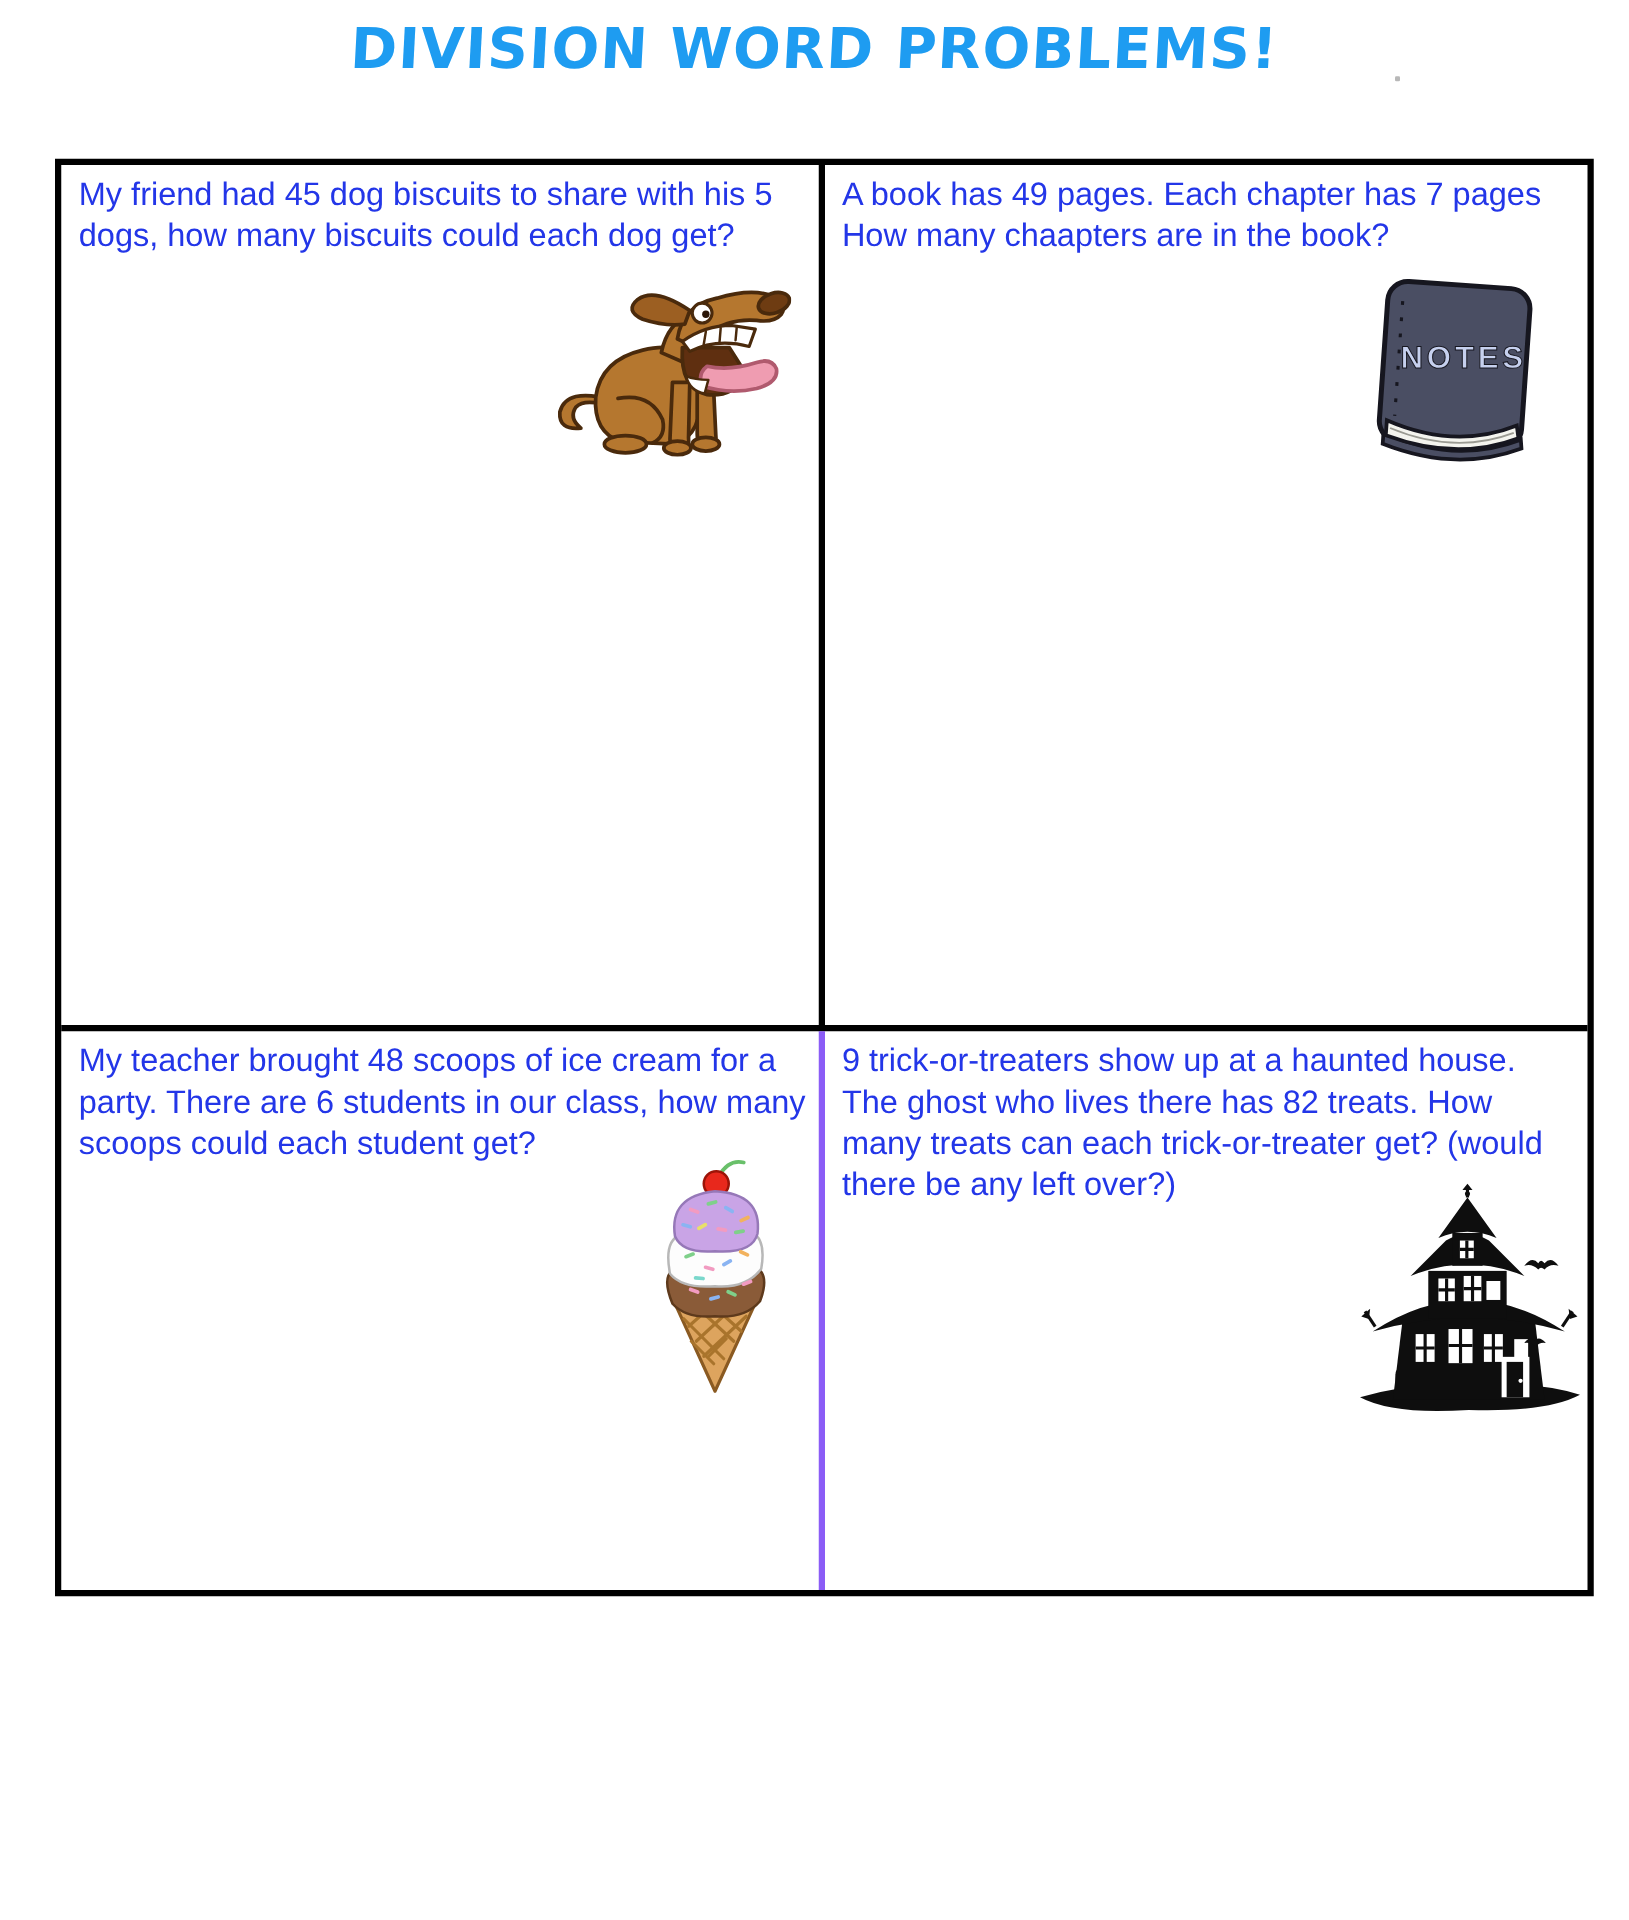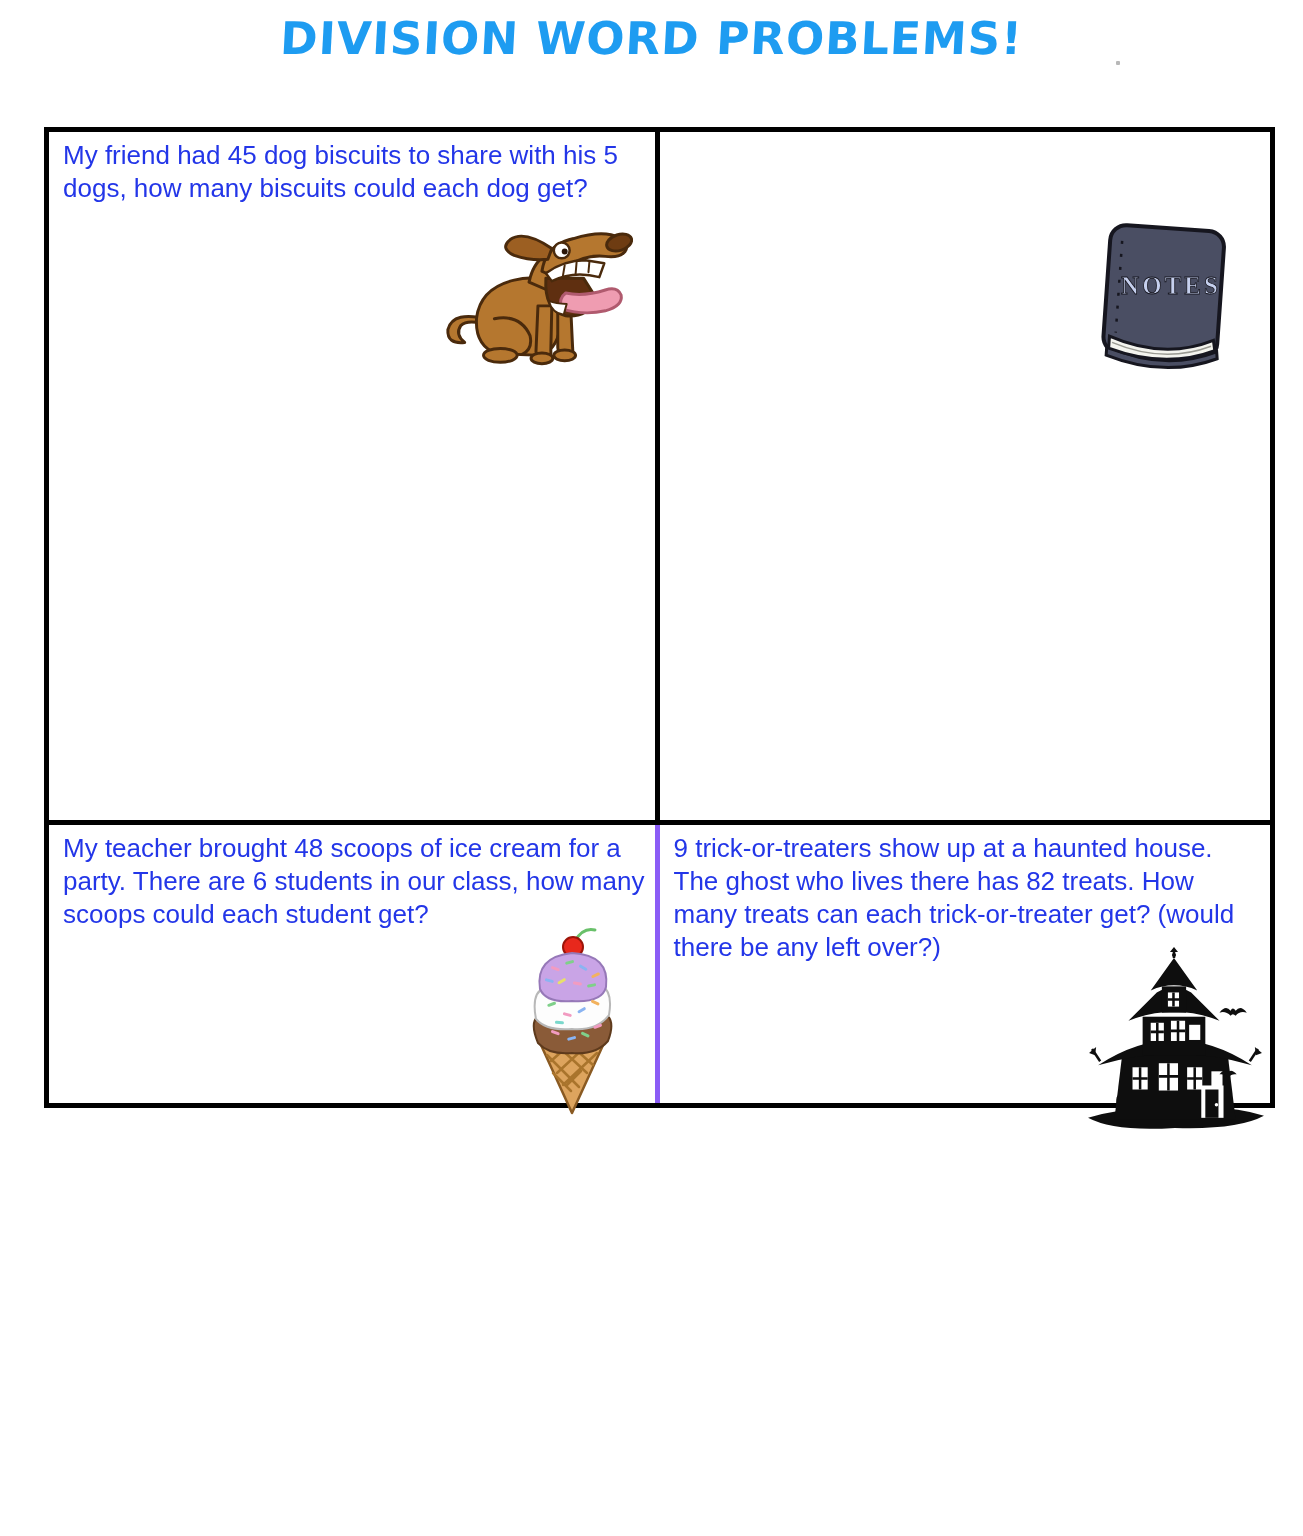--- a/index.html
+++ b/index.html
@@ -7,30 +7,30 @@
     width:1303px;height:1536px;background:#ffffff;position:relative;
     font-family:"Liberation Sans", sans-serif;overflow:hidden;
   }
   .title{
     position:absolute;top:12px;left:0;width:100%;margin:0;text-align:center;
     font-family:"DejaVu Sans", sans-serif;font-weight:800;font-size:45px;
     color:#1E9CF1;letter-spacing:1px;transform:skewX(-3deg);
   }
   .stray{position:absolute;left:1116px;top:61px;width:4px;height:4px;background:#b8b8b8;border-radius:1px;}
   .grid{
-    position:absolute;left:44px;top:127px;width:1231px;height:981px;
+    position:absolute;left:44px;top:127px;width:1231px;height:1150px;
     display:grid;grid-template-columns:1fr 1fr;grid-template-rows:693px 1fr;
     border:5px solid #000;box-sizing:border-box;background:#fff;
   }
   .cell{position:relative;box-sizing:border-box;padding:7px 6px 0 14px;}
   .cell.c1{border-right:5px solid #000;border-bottom:5px solid #000;}
   .cell.c2{border-bottom:5px solid #000;}
   .cell.c3{border-right:5px solid #8b5cf6;}
   .ptext{margin:0;color:#2336E8;font-size:26px;line-height:33px;}
-  .art{position:absolute;font-family:Liberation Serif, serif;}
+  .art{position:absolute;}
   .art svg{display:block;width:100%;height:100%;}
   .art-dog{left:386px;top:86px;width:198px;height:150px;}
   .art-book{left:418px;top:90px;width:174px;height:160px;}
   .art-icecream{left:460px;top:100px;width:130px;height:195px;}
   .art-house{left:426px;top:120px;width:180px;height:196px;}
 </style>
 </head>
 <body>
 
 <h1 class="title">DIVISION WORD PROBLEMS!</h1>
@@ -61,20 +61,21 @@
           <ellipse cx="186" cy="24" rx="13" ry="8" transform="rotate(-18 186 24)" fill="#6E3C12"></ellipse>
           <path d="M118,30 Q90,11 76,21 Q65,30 80,37 Q98,43 114,41 Z" fill="#9C5F22"></path>
           <circle cx="128" cy="32" r="8" fill="#FFFFFF" stroke-width="2.5"></circle>
           <circle cx="131" cy="33" r="3" fill="#2B1608" stroke="none"></circle>
         </g>
       </svg>
     </div>
   </section>
 
   <section class="cell c2">
+    <p class="ptext">A book has 49 pages. Each chapter has 7 pages How many chaapters are in the book?</p>
     <div class="art art-book">
       <svg viewBox="0 0 174 160">
         <g transform="rotate(4 87 80)">
           <rect x="28" y="6" width="114" height="128" rx="16" fill="#4A4E63" stroke="#16161F" stroke-width="4"></rect>
           <path d="M32,128 Q90,150 142,126 L143,133 Q92,156 32,137 Z" fill="#4A4E63" stroke="#16161F" stroke-width="3"></path>
           <path d="M34,118 Q90,138 138,115 L140,125 Q92,147 34,130 Z" fill="#F4F4EE" stroke="#16161F" stroke-width="3"></path>
           <path d="M37,124 Q90,142 136,121" fill="none" stroke="#9A9A92" stroke-width="1.5"></path>
           <line x1="40" y1="22" x2="40" y2="114" stroke="#16161F" stroke-width="2.5" stroke-dasharray="3 10"></line>
           <text x="92" y="72" text-anchor="middle" font-size="25" font-weight="bold" fill="#C6D0EE" letter-spacing="3" stroke="#16161F" stroke-width="0.8" transform="rotate(-4 92 66)">NOTES</text>
         </g>

